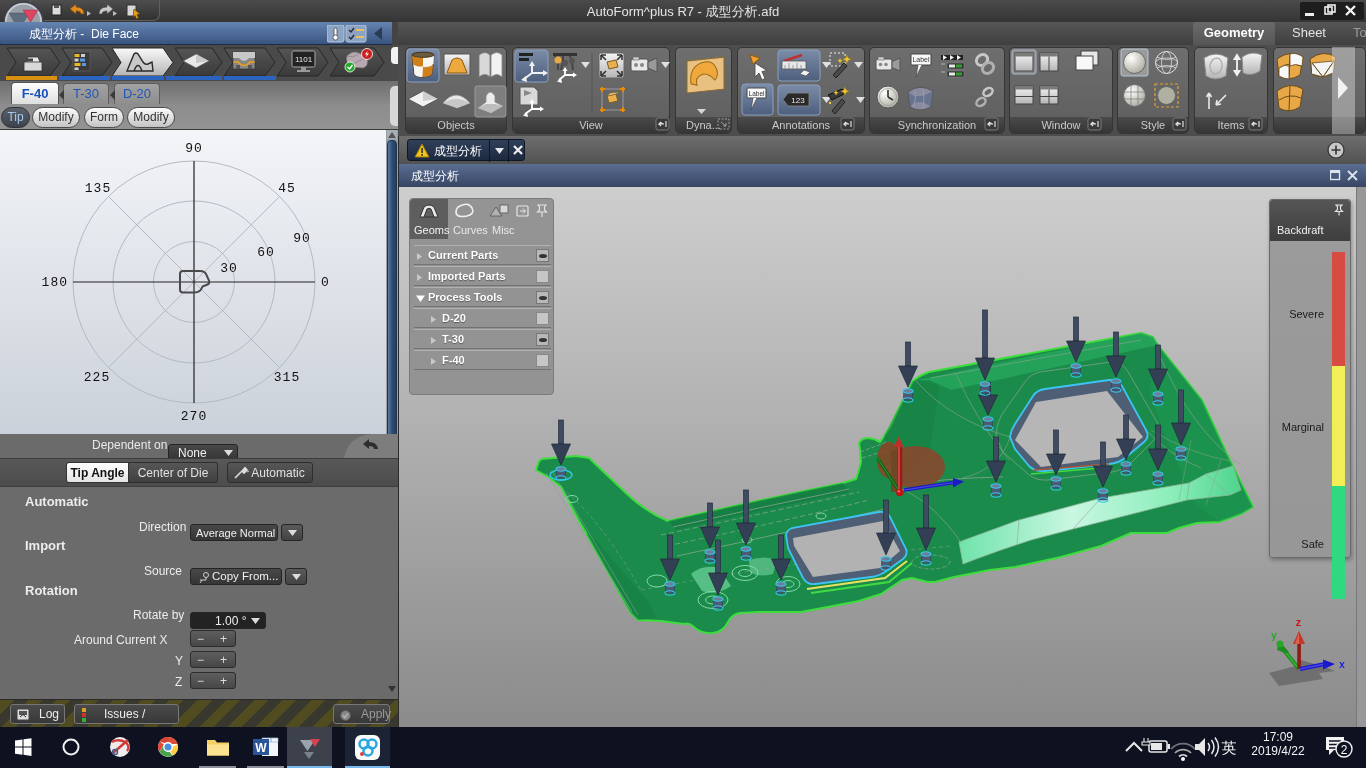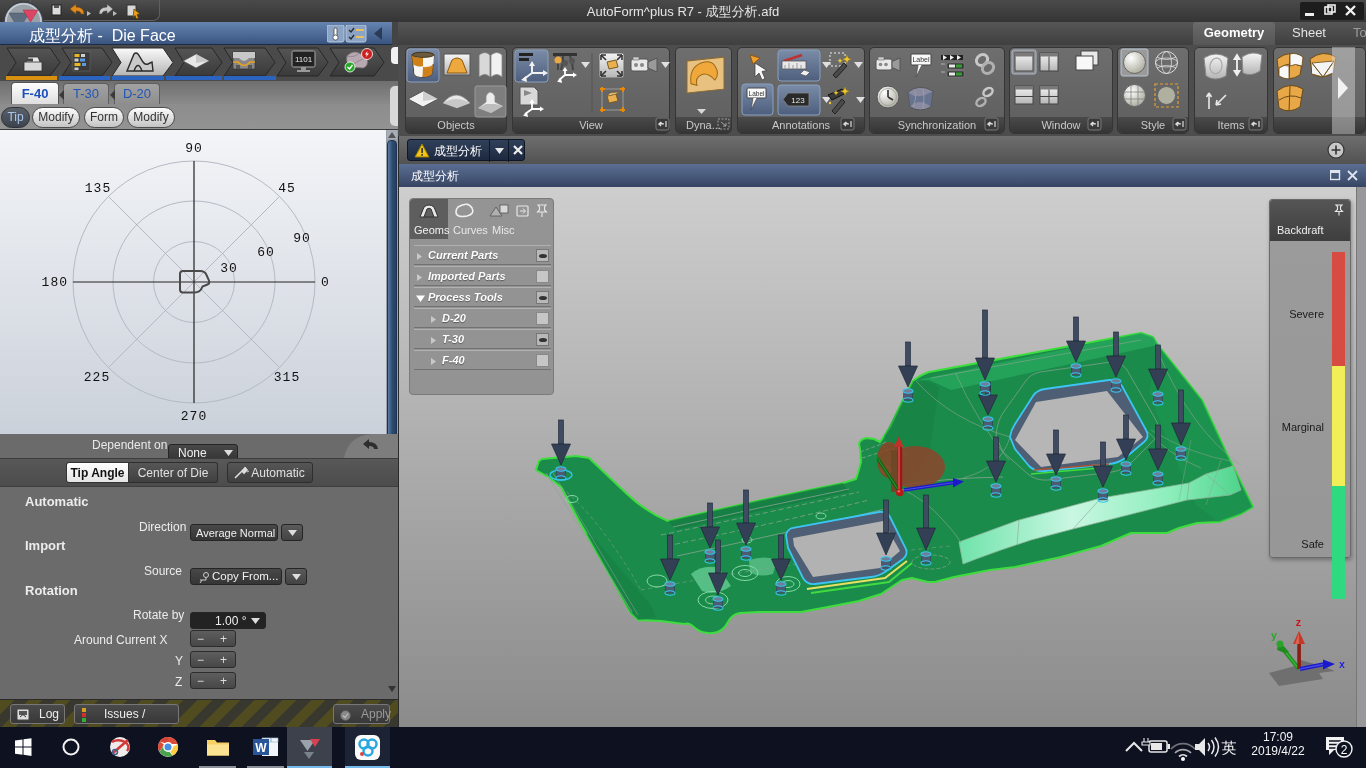--- a/index.html
+++ b/index.html
@@ -6,21 +6,21 @@
 html,body { width:1366px; height:768px; overflow:hidden; background:#444; font-family:"Liberation Sans",sans-serif; }
 #app { position:absolute; left:0; top:0; width:1366px; height:768px; }
 .abs { position:absolute; }
 
 
 #titlebar { left:0; top:0; width:1366px; height:22px; background:linear-gradient(#4a4a4a,#353535); }
 #title { width:100%; text-align:center; top:3px; color:#e4e4e4; font-size:13px; }
 #qbar { left:30px; top:0px; width:130px; height:21px; background:linear-gradient(#4e4e4e,#313131); border:1px solid #5f5f5f; border-top:none; border-radius:0 0 7px 7px; }
 
 
-#bluebar { left:0; top:22px; width:392px; height:23px; background:linear-gradient(#6584b0,#3a5480); border-bottom:1px solid #1c2c48; color:#fff; font-size:16px; }
+#bluebar { left:0; top:22px; width:392px; height:23px; background:linear-gradient(#6584b0,#3a5480); border-bottom:1px solid #1c2c48; color:#fff; font-size:12px; }
 #chevrow { left:0; top:45px; width:398px; height:36px; background:#4a4a4a; }
 #tabrow { left:0; top:81px; width:398px; height:23px; background:linear-gradient(#6f6f6f,#8a8a8a); }
 #pillrow { left:0; top:104px; width:398px; height:26px; background:linear-gradient(#8d8d8d,#939393); border-bottom:1px solid #3a3a3a;padding-left:20px; }
 #polar { left:0; top:130px; width:386px; height:304px; background:linear-gradient(#f3f5f8,#cbd1da); }
 #lscroll { left:386px; top:130px; width:12px; height:562px; background:#9aa0aa; }
 #deprow { left:0; top:434px; width:398px; height:24px; background:#6b6b6b; color:#e8e8e8; font-size:12px;padding-left:48px; }
 #tabbar2 { left:0; top:458px; width:398px; height:29px; background:linear-gradient(#585858,#4c4c4c); border-top:1px solid #3c3c3c; border-bottom:1px solid #3e3e3e;}
 #params { left:0; top:487px; width:398px; height:212px; background:#6b6b6b; color:#ececec; font-size:12px; }
 #botbar { left:0; top:699px; width:398px; height:28px; background:repeating-linear-gradient(135deg,#514c20 0 10px,#39382e 10px 20px); border-top:1px solid #2a2a2a;}
 
@@ -38,21 +38,21 @@
 
 #taskbar { left:0; top:727px; width:1366px; height:41px; background:#0d1120; }
 
 .pill { position:absolute; top:3px; height:21px; border:1px solid #4c4c4c; border-radius:11px; background:linear-gradient(#fdfdfd,#c3c3c3); color:#333; font-size:12px; text-align:center; line-height:19px; }
 .ddown { position:absolute; height:17px; white-space:nowrap; overflow:hidden; background:linear-gradient(#484848,#353535); border:1px solid #252525; border-radius:3px; color:#f0f0f0; font-size:12px;margin-top:7px; }
 .mm { position:absolute; left:190px; width:46px; height:17px; background:linear-gradient(#5e5e5e,#474747); border:1px solid #2c2c2c; border-radius:3px; }
 .mm:before { content:"\2212"; position:absolute; left:6px; top:1px; color:#ddd; font-size:12px; }
 .mm:after { content:"+"; position:absolute; left:29px; top:1px; color:#ddd; font-size:12px; }
 .bbtn { position:absolute; top:4px; height:20px; background:linear-gradient(#4a4a4a,#383838); border:1px solid #777; border-radius:3px; color:#eee; font-size:12px; line-height:18px; padding-left:12px; }
 .trow { position:absolute; left:4px; width:137px; height:20px; border-bottom:1px solid rgba(0,0,0,0.22); border-top:1px solid rgba(255,255,255,0.28); color:#fff; font-size:11px; }
-.trow b { position:absolute; left:14px; top:3px; text-shadow:0 1px 1px rgba(0,0,0,0.4);font-style:italic; }
+.trow b { position:absolute; left:14px; top:3px; text-shadow:0 1px 1px rgba(0,0,0,0.4); }
 .trow.ind b { left:28px; }
 .texp { position:absolute; left:2px; top:6px; }
 .trow.ind .texp { left:16px; }
 .teye { position:absolute; right:2px; top:3px; width:13px; height:13px; background:#b8b8b8; border:1px solid #777; }
 .teye:before { content:""; position:absolute; left:2px; top:4px; width:8px; height:4px; border-radius:50%; background:#333; }
 .tbox { position:absolute; right:2px; top:3px; width:13px; height:13px; background:#c6c6c6; border:1px solid #888; }
 .lglbl { position:absolute; right:26px; color:#1a1a1a; font-size:11px; }
 </style>
 </head>
 <body>

